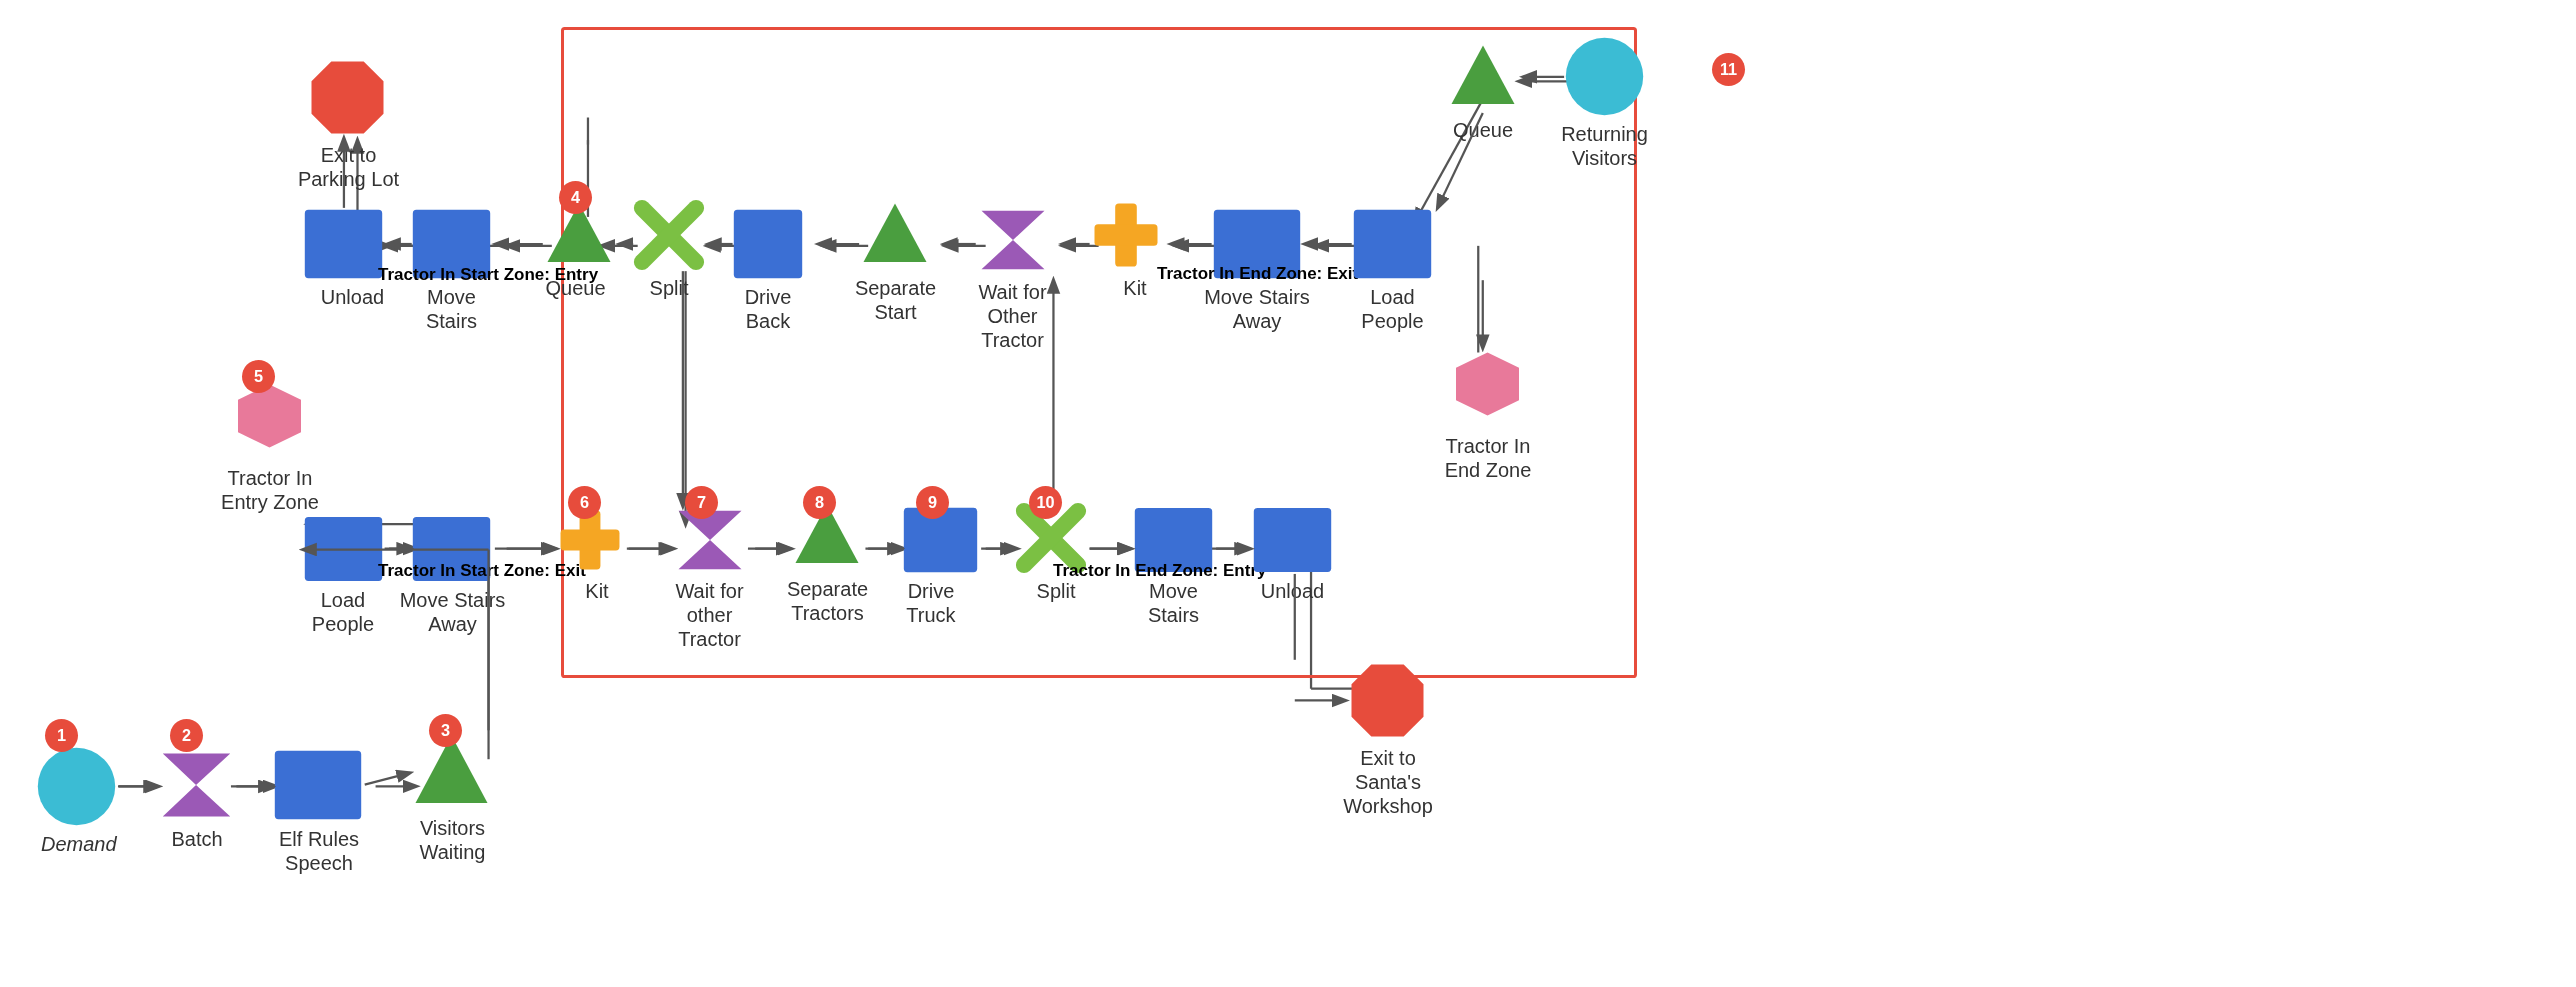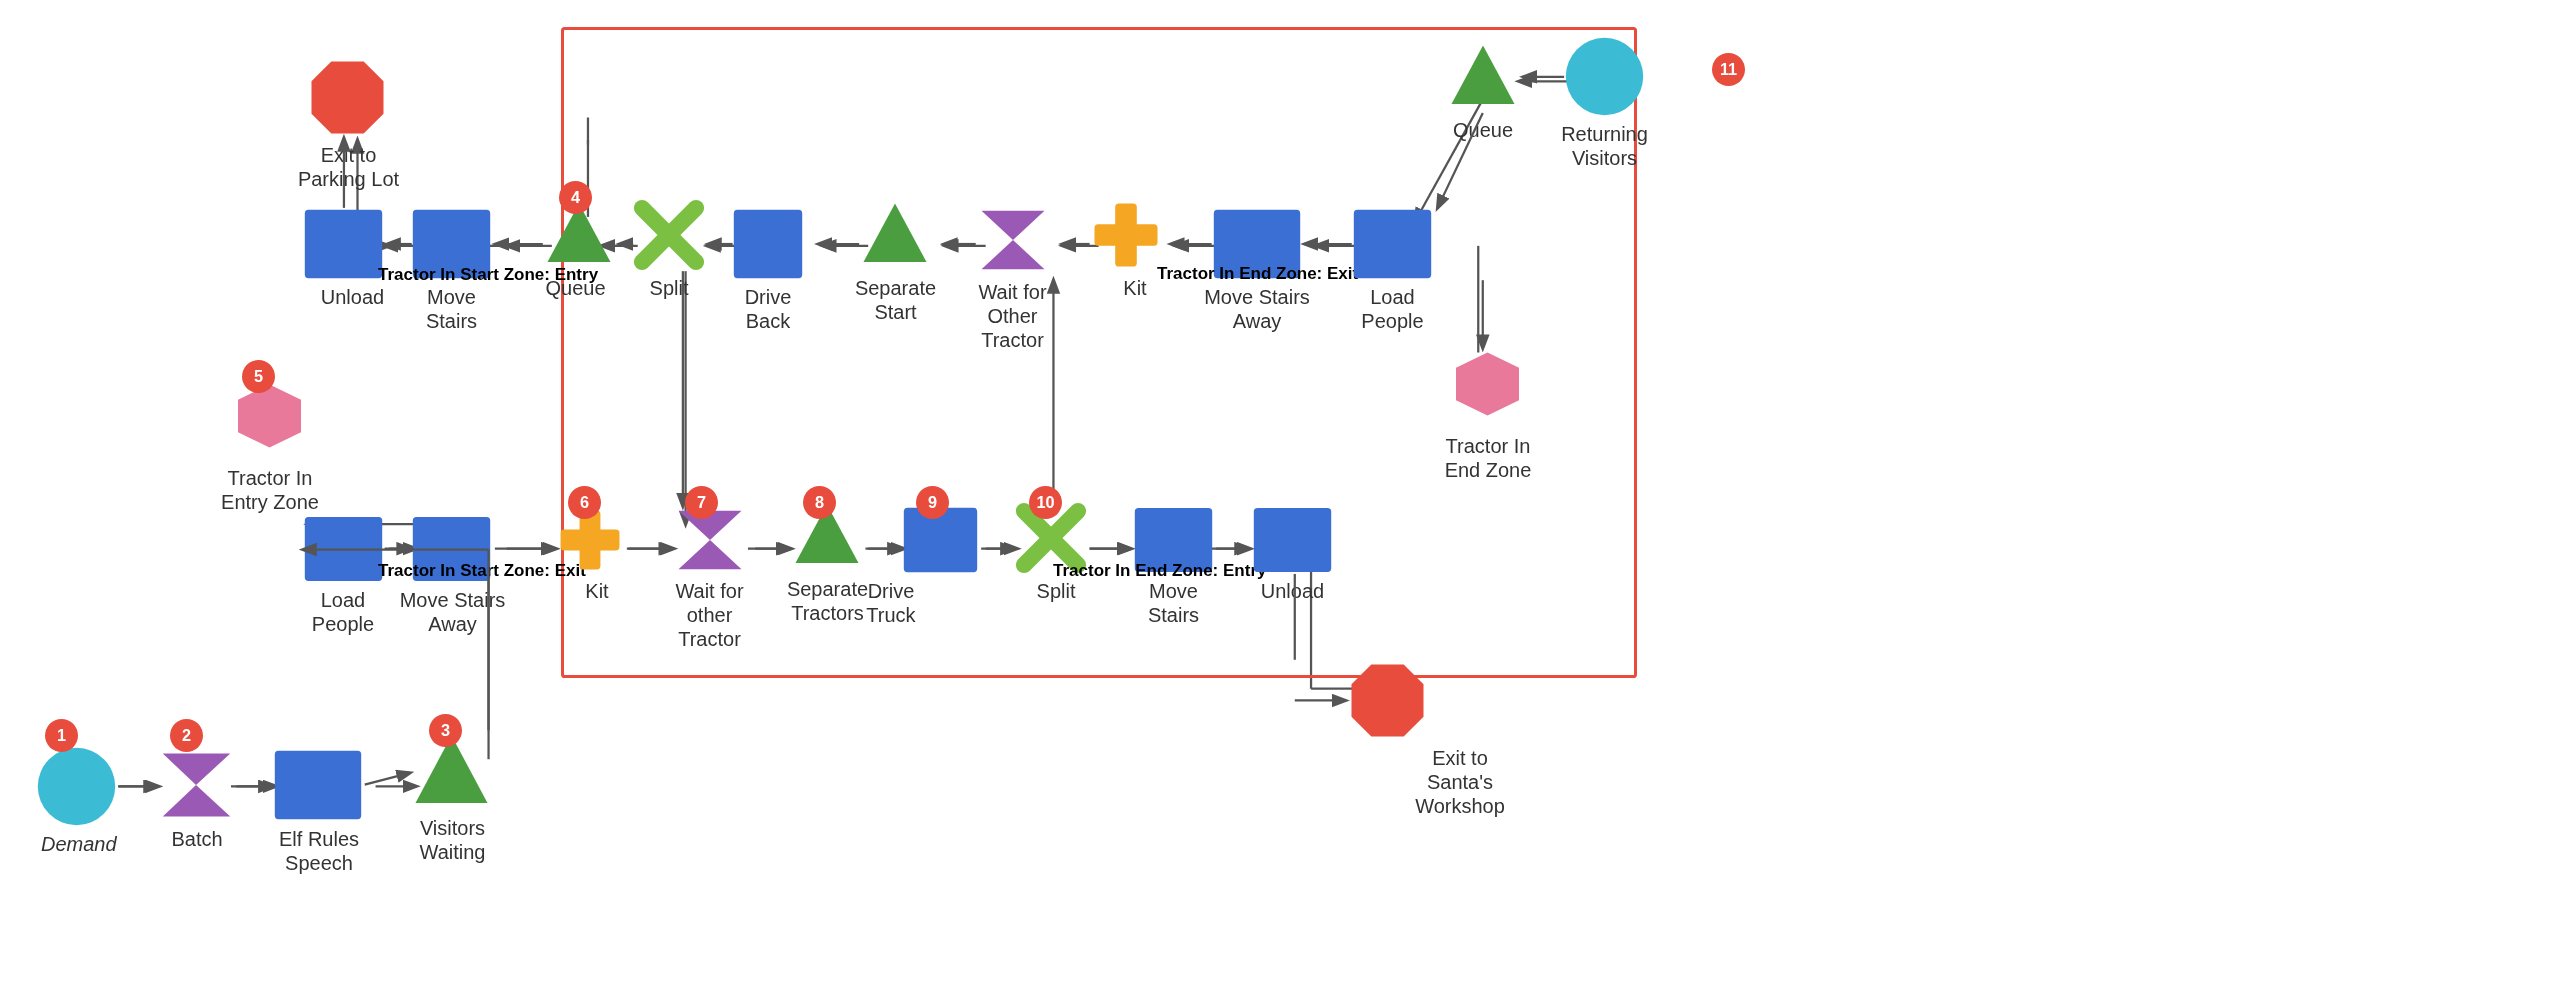--- a/index.html
+++ b/index.html
@@ -285,21 +285,21 @@
     </svg>
   </div>
   <div class="label" style="left:778px; top:577px; width:99px;">Separate Tractors</div>
 
   <div class="badge" style="left:916px; top:486px;">9</div>
   <div class="shape" style="left:902px; top:506px; width:77px; height:68px;">
     <svg width="77" height="68" viewBox="0 0 85 75">
         <rect x="2" y="2" width="81" height="71" fill="#3b6fd4" rx="4"></rect>
       </svg>
   </div>
-  <div class="label" style="left:848px; top:579px; width:86px;">Drive Truck</div>
+  <div class="label" style="left:888px; top:579px; width:86px;">Drive Truck</div>
 
   <div class="badge" style="left:1029px; top:486px;">10</div>
   <div class="shape" style="left:1015px; top:502px; width:72px; height:72px;">
     <svg width="72" height="72" viewBox="0 0 80 80">
       <line x1="10" y1="10" x2="70" y2="70" stroke="#7bc043" stroke-width="18" stroke-linecap="round"></line>
       <line x1="70" y1="10" x2="10" y2="70" stroke="#7bc043" stroke-width="18" stroke-linecap="round"></line>
     </svg>
   </div>
   <div class="label" style="left:1020px; top:579px; width:72px;">Split</div>
 
@@ -317,21 +317,21 @@
         <rect x="2" y="2" width="86" height="71" fill="#3b6fd4" rx="4"></rect>
       </svg>
   </div>
   <div class="label" style="left:1252px; top:579px; width:81px;">Unload</div>
 
   <div class="shape" style="left:1347px; top:660px; width:81px; height:81px;">
     <svg width="81" height="81" viewBox="0 0 90 90">
       <polygon points="27,5 63,5 85,27 85,63 63,85 27,85 5,63 5,27" fill="#e74c3c"></polygon>
     </svg>
   </div>
-  <div class="label" style="left:1401px; top:746px; width:118px;text-align:center;">Exit to Santa's Workshop</div>
+  <div class="label" style="left:1329px; top:746px; width:118px;text-align:center;">Exit to Santa's Workshop</div>
 
   <div class="badge" style="left:45px; top:719px;">1</div>
   <div class="shape" style="left:36px; top:746px; width:81px; height:81px;">
     <svg width="81" height="81" viewBox="0 0 90 90">
         <circle cx="45" cy="45" r="43" fill="#3bbcd4"></circle>
       </svg>
   </div>
   <div class="label" style="left:41px; top:832px; width:72px;font-style:italic;">Demand</div>
 
   <div class="badge" style="left:170px; top:719px;">2</div>

